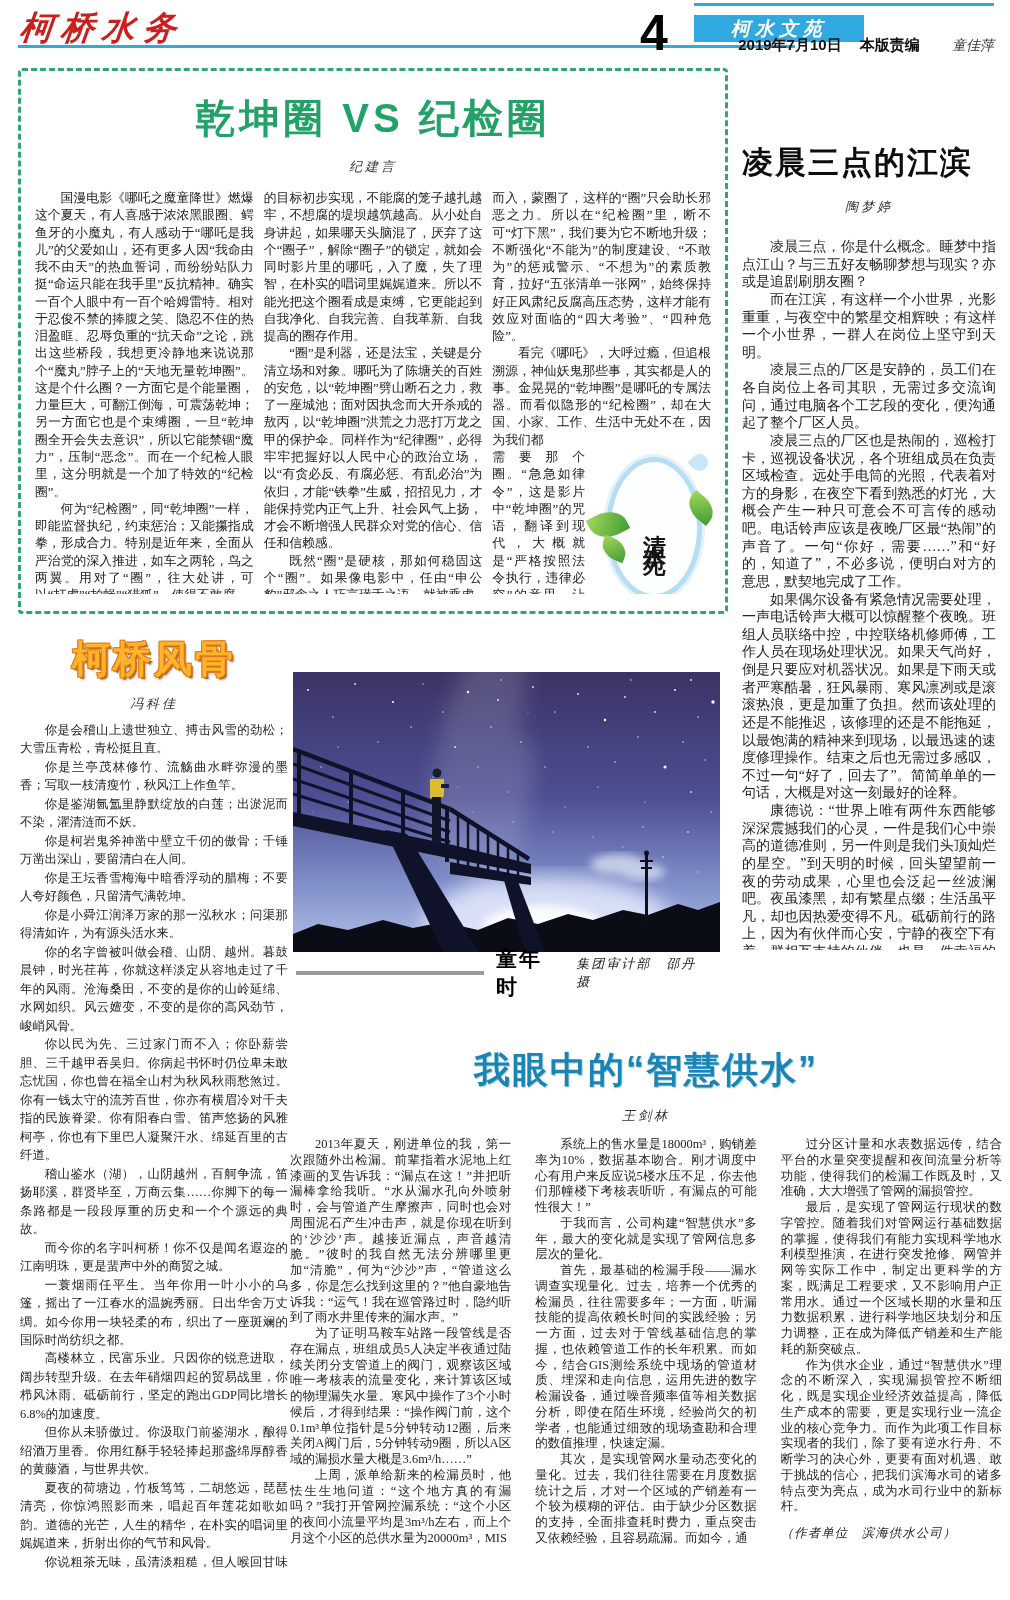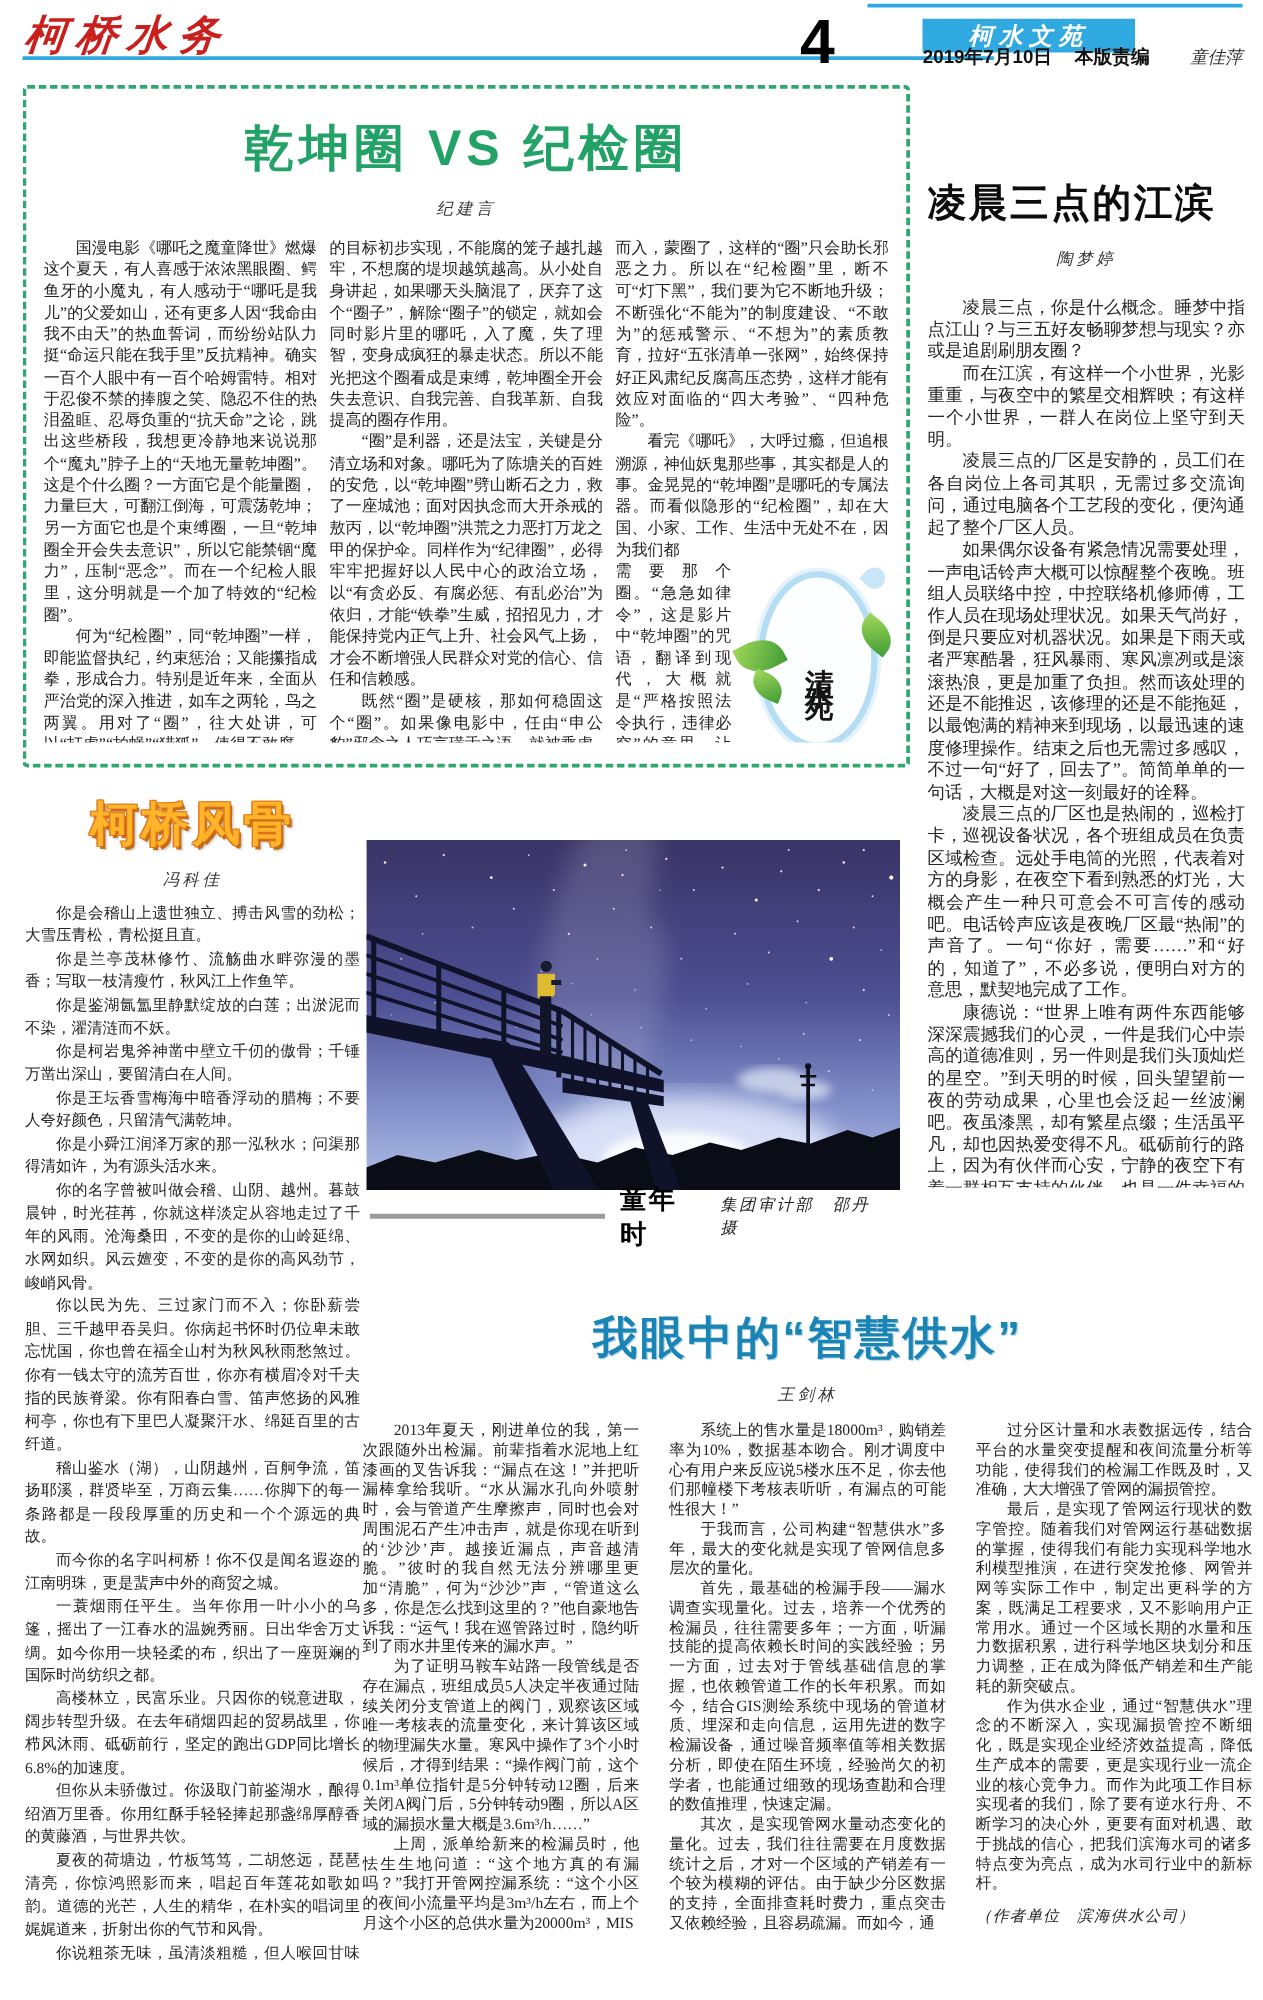--- a/index.html
+++ b/index.html
@@ -9,21 +9,21 @@
 
   
   .masthead { position:absolute; left:0; top:0; width:1010px; height:64px; }
   .logo { position:absolute; left:20px; top:6px; font:italic 700 33px "DejaVu Serif", serif;
           color:#c9201d; letter-spacing:8px; transform:skewX(-6deg); }
   .rule { position:absolute; background:#2fa9df; }
   .rule-left  { left:18px; top:45px; width:777px; height:3px; }
   .rule-right { left:694px; top:3px;  width:300px; height:3px; }
   .pageno { position:absolute; left:640px; top:4px; font:700 50px "Liberation Sans", sans-serif; color:#000; }
   .section-box { position:absolute; left:694px; top:15px; width:170px; height:27px; background:#2fa9df;
-                 display:flex; align-items:center; justify-content:center;margin-left:44px; }
+                 display:flex; align-items:center; justify-content:center; }
   .section-box span { font:italic 700 19px "DejaVu Serif", serif; color:#fff; letter-spacing:5px; }
   .dateline { position:absolute; right:16px; top:36px; font:700 15px "Liberation Sans", sans-serif; color:#111; }
   .dateline .editor { font:italic 400 14px "DejaVu Serif", serif; color:#333; margin-left:28px; }
   .dateline .lbl { margin-left:14px; }
 
   
   .qk-box { position:absolute; left:18px; top:68px; width:710px; height:546px;
             border:3px dashed #2fa86d; border-radius:4px; padding:20px 10px 8px; background:#fff; }
   .qk-title { text-align:center; font:700 40px "Liberation Sans", sans-serif; color:#22a266; letter-spacing:4px; }
   .byline-author { text-align:center; font:italic 400 13px "DejaVu Serif", serif; color:#333;
@@ -105,21 +105,21 @@
 
   <section class="qk-box">
     <h1 class="qk-title">乾坤圈 VS 纪检圈</h1>
     <div class="byline-author">纪建言</div>
     <div class="qk-cols">
       <div class="qk-col">
         <p>国漫电影《哪吒之魔童降世》燃爆这个夏天，有人喜感于浓浓黑眼圈、鳄鱼牙的小魔丸，有人感动于“哪吒是我儿”的父爱如山，还有更多人因“我命由我不由天”的热血誓词，而纷纷站队力挺“命运只能在我手里”反抗精神。确实一百个人眼中有一百个哈姆雷特。相对于忍俊不禁的捧腹之笑、隐忍不住的热泪盈眶、忍辱负重的“抗天命”之论，跳出这些桥段，我想更冷静地来说说那个“魔丸”脖子上的“天地无量乾坤圈”。这是个什么圈？一方面它是个能量圈，力量巨大，可翻江倒海，可震荡乾坤；另一方面它也是个束缚圈，一旦“乾坤圈全开会失去意识”，所以它能禁锢“魔力”，压制“恶念”。而在一个纪检人眼里，这分明就是一个加了特效的“纪检圈”。</p>
         <p>何为“纪检圈”，同“乾坤圈”一样，即能监督执纪，约束惩治；又能攥指成拳，形成合力。特别是近年来，全面从严治党的深入推进，如车之两轮，鸟之两翼。用对了“圈”，往大处讲，可以“打虎”“拍蝇”“猎狐”，使得不敢腐</p>
       </div>
       <div class="qk-col">
-        <p class="cont">的目标初步实现，不能腐的笼子越扎越牢，不想腐的堤坝越筑越高。从小处自身讲起，如果哪天头脑混了，厌弃了这个“圈子”，解除“圈子”的锁定，就如会同时影片里的哪吒，入了魔，失了理智，变身成疯狂的暴走状态。所以不能光把这个圈看成是束缚，乾坤圈全开会失去意识、自我完善、自我革新、自我提高的圈存作用。</p>
+        <p class="cont">的目标初步实现，不能腐的笼子越扎越牢，不想腐的堤坝越筑越高。从小处自身讲起，如果哪天头脑混了，厌弃了这个“圈子”，解除“圈子”的锁定，就如会同时影片里的哪吒，入了魔，失了理智，在朴实的唱词里娓娓道来。所以不能光把这个圈看成是束缚，它更能起到自我净化、自我完善、自我革新、自我提高的圈存作用。</p>
         <p>“圈”是利器，还是法宝，关键是分清立场和对象。哪吒为了陈塘关的百姓的安危，以“乾坤圈”劈山断石之力，救了一座城池；面对因执念而大开杀戒的敖丙，以“乾坤圈”洪荒之力恶打万龙之甲的保护伞。同样作为“纪律圈”，必得牢牢把握好以人民中心的政治立场，以“有贪必反、有腐必惩、有乱必治”为依归，才能“铁拳”生威，招招见力，才能保持党内正气上升、社会风气上扬，才会不断增强人民群众对党的信心、信任和信赖感。</p>
         <p>既然“圈”是硬核，那如何稳固这个“圈”。如果像电影中，任由“申公豹”邪念之人巧言璜舌之语，就被乘虚</p>
       </div>
       <div class="qk-col">
         <p class="cont">而入，蒙圈了，这样的“圈”只会助长邪恶之力。所以在“纪检圈”里，断不可“灯下黑”，我们要为它不断地升级；不断强化“不能为”的制度建设、“不敢为”的惩戒警示、“不想为”的素质教育，拉好“五张清单一张网”，始终保持好正风肃纪反腐高压态势，这样才能有效应对面临的“四大考验”、“四种危险”。</p>
         <p>看完《哪吒》，大呼过瘾，但追根溯源，神仙妖鬼那些事，其实都是人的事。金晃晃的“乾坤圈”是哪吒的专属法器。而看似隐形的“纪检圈”，却在大国、小家、工作、生活中无处不在，因为我们都</p>
         <p class="cont">
           <span class="qsy">
             <span class="splash s1"></span>
             <span class="splash s2"></span>
@@ -135,22 +135,22 @@
     </div>
   </section>
 
   <aside class="jb">
     <h2 class="jb-title">凌晨三点的江滨</h2>
     <div class="byline-author">陶梦婷</div>
     <div class="jb-body">
       <p>凌晨三点，你是什么概念。睡梦中指点江山？与三五好友畅聊梦想与现实？亦或是追剧刷朋友圈？</p>
       <p>而在江滨，有这样一个小世界，光影重重，与夜空中的繁星交相辉映；有这样一个小世界，一群人在岗位上坚守到天明。</p>
       <p>凌晨三点的厂区是安静的，员工们在各自岗位上各司其职，无需过多交流询问，通过电脑各个工艺段的变化，便沟通起了整个厂区人员。</p>
+      <p>凌晨三点的厂区也是热闹的，巡检打卡，巡视设备状况，各个班组成员在负责区域检查。远处手电筒的光照，代表着对方的身影，在夜空下看到熟悉的灯光，大概会产生一种只可意会不可言传的感动吧。电话铃声应该是夜晚厂区最“热闹”的声音了。一句“你好，需要……”和“好的，知道了”，不必多说，便明白对方的意思，默契地完成了工作。</p>
       <p>如果偶尔设备有紧急情况需要处理，一声电话铃声大概可以惊醒整个夜晚。班组人员联络中控，中控联络机修师傅，工作人员在现场处理状况。如果天气尚好，倒是只要应对机器状况。如果是下雨天或者严寒酷暑，狂风暴雨、寒风凛冽或是滚滚热浪，更是加重了负担。然而该处理的还是不能推迟，该修理的还是不能拖延，以最饱满的精神来到现场，以最迅速的速度修理操作。结束之后也无需过多感叹，不过一句“好了，回去了”。简简单单的一句话，大概是对这一刻最好的诠释。</p>
-      <p>凌晨三点的厂区也是热闹的，巡检打卡，巡视设备状况，各个班组成员在负责区域检查。远处手电筒的光照，代表着对方的身影，在夜空下看到熟悉的灯光，大概会产生一种只可意会不可言传的感动吧。电话铃声应该是夜晚厂区最“热闹”的声音了。一句“你好，需要……”和“好的，知道了”，不必多说，便明白对方的意思，默契地完成了工作。</p>
       <p>康德说：“世界上唯有两件东西能够深深震撼我们的心灵，一件是我们心中崇高的道德准则，另一件则是我们头顶灿烂的星空。”到天明的时候，回头望望前一夜的劳动成果，心里也会泛起一丝波澜吧。夜虽漆黑，却有繁星点缀；生活虽平凡，却也因热爱变得不凡。砥砺前行的路上，因为有伙伴而心安，宁静的夜空下有着一群相互支持的伙伴，也是一件幸福的事情。</p>
       <p>面对钱塘江，会涌起“大江东去，浪淘尽，千古风流人物”的慷慨激昂，而在现实世界里，我们都是平凡的人。在夜晚的笼罩下，涛声变成了一群人默契和谐工作的和声，在远处此起彼伏。</p>
 
     </div>
   </aside>
 
   <section class="fg">
     <h2 class="fg-title">柯桥风骨</h2>
     <div class="byline-author">冯科佳</div>
     <div class="fg-body">

